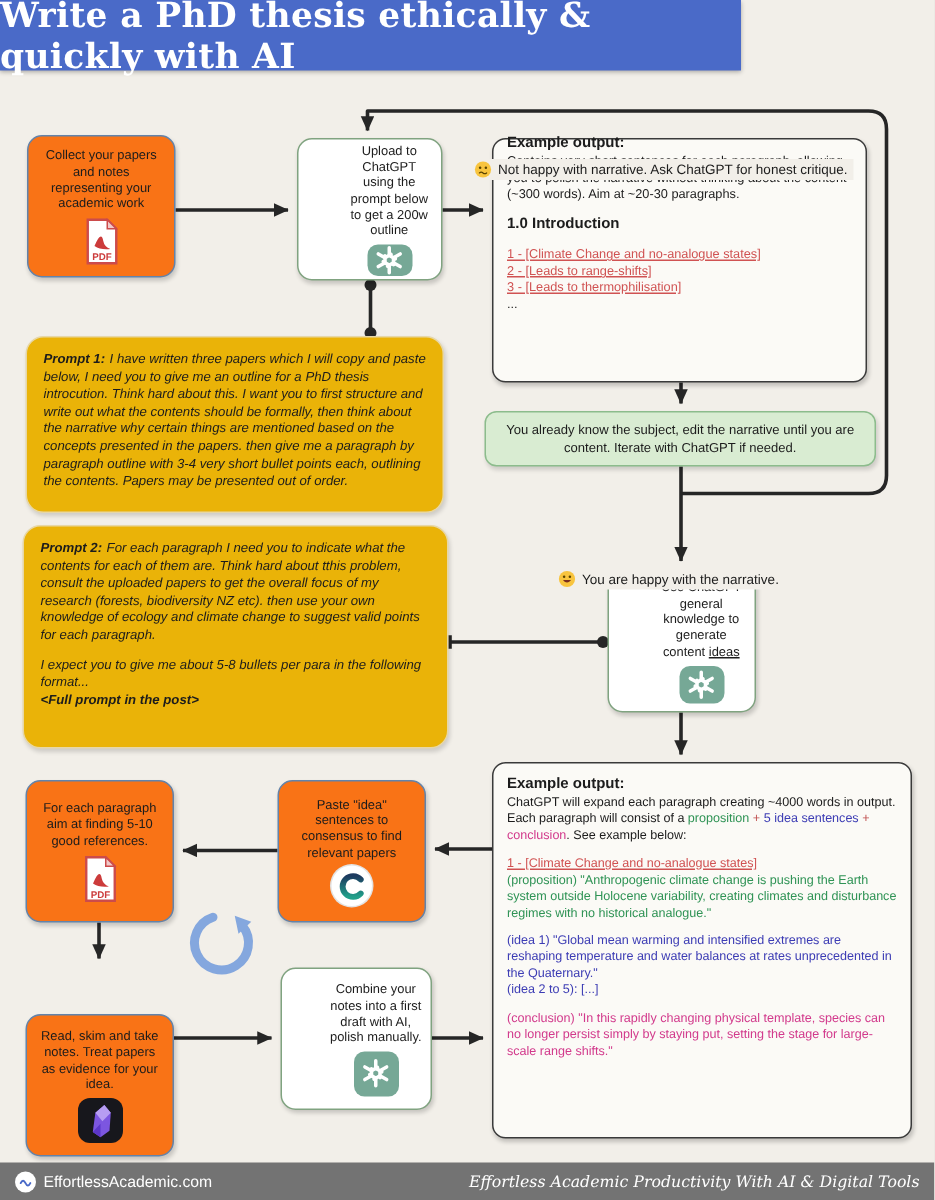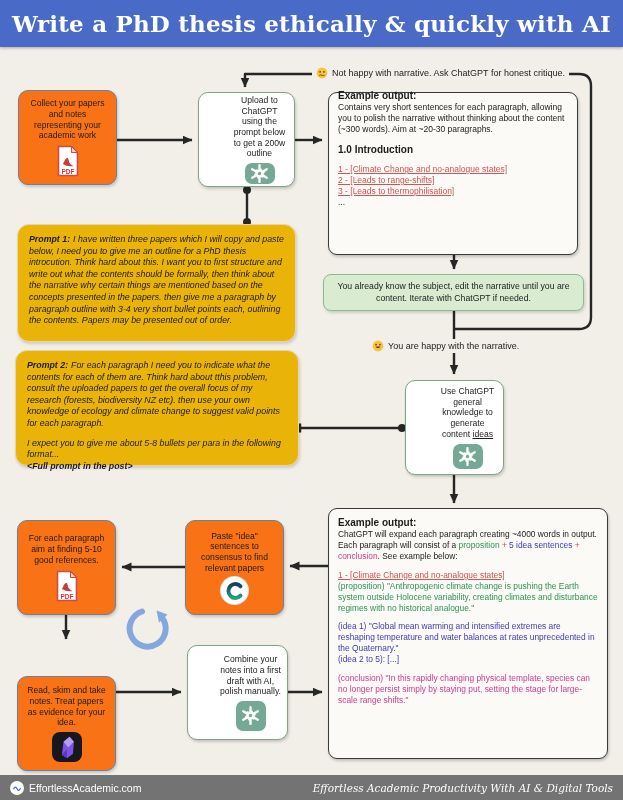--- a/index.html
+++ b/index.html
@@ -1,19 +1,19 @@
 <!DOCTYPE html>
 <html><head>
 <meta charset="utf-8">
 <style>
   html,body{margin:0;padding:0;background:#e8e6e0;}
   .page{position:relative;width:623px;height:800px;background:#f2efe9;overflow:hidden;
         font-family:"Liberation Sans",sans-serif;color:#1c1c1c;}
   
-  .hdr{position:absolute;left:0;top:0;width:623px;height:47px;background:#4a6ac8;
+  .hdr{position:absolute;left:0;top:0;width:494px;height:47px;background:#4a6ac8;
        display:flex;align-items:center;justify-content:center;
        box-shadow:0 1px 3px rgba(0,0,0,.3);z-index:4;}
   .hdr .t{color:#fff;font-family:"DejaVu Serif",serif;font-weight:bold;font-size:23px;letter-spacing:.2px;}
   .ftr{position:absolute;left:0;bottom:0;width:623px;height:25px;background:#737373;
        display:flex;align-items:center;justify-content:space-between;box-sizing:border-box;
        padding:0 10px;z-index:4;}
   .ftr .site{color:#fff;font-size:10.5px;display:flex;align-items:center;gap:5px;}
   .ftr .tag{color:#fff;font-size:10.5px;font-style:italic;font-family:"DejaVu Serif",serif;}
   .logo{width:14px;height:14px;border-radius:50%;background:#fff;display:flex;align-items:center;justify-content:center;}
   
@@ -33,21 +33,21 @@
   .prompt{position:absolute;background:#eab308;border:1px solid #e7d7a6;border-radius:12px;
           box-sizing:border-box;padding:9px 11px;font-style:italic;font-size:8.8px;
           line-height:1.32;z-index:2;box-shadow:1px 2px 3px rgba(0,0,0,.15);}
   .plabel{font-weight:bold;margin-right:3px;}
   .bold{font-weight:bold;}
   .iterate{position:absolute;background:#d9ecd2;border:1.4px solid #8cbc8c;border-radius:8px;
            box-sizing:border-box;display:flex;align-items:center;justify-content:center;
            text-align:center;font-size:8.7px;line-height:1.3;padding:4px 12px;z-index:2;
            box-shadow:1px 2px 3px rgba(0,0,0,.15);}
   .flowlabel{position:absolute;display:flex;align-items:center;gap:4px;background:#f2efe9;
-             padding:1px 4px;font-size:9px;white-space:nowrap;z-index:3;}
+             padding:1px 4px;font-size:9px;white-space:nowrap;z-index:3;margin-top:40px;}
   
   .red{color:#d05252;text-decoration:underline;}
   .grn{color:#2f9355;}
   .blu{color:#3c3cb4;}
   .pnk{color:#d23a8c;}
   .plus{color:#c05050;}
   .u{text-decoration:underline;}
   
   .gpt{width:30px;height:30px;border-radius:7px;background:#76a896;display:flex;
        align-items:center;justify-content:center;}
@@ -155,21 +155,21 @@
       <circle cx="13.2" cy="7.5" r="1.4" fill="#5a4300"></circle>
       <path d="M5.5 11 Q 10 16.8 14.5 11 Z" fill="#7a2e1e"></path>
     </svg>
     <span>You are happy with the narrative.</span>
   </div>
 
   <div class="prompt" style="left:17px;top:224px;width:279px;height:118px;">
     <span class="plabel">Prompt 1:</span><span>I have written three papers which I will copy and paste below, I need you to give me an outline for a PhD thesis introcution. Think hard about this. I want you to first structure and write out what the contents should be formally, then think about the narrative why certain things are mentioned based on the concepts presented in the papers. then give me a paragraph by paragraph outline with 3-4 very short bullet points each, outlining the contents. Papers may be presented out of order.</span>
   </div>
 
-  <div class="prompt" style="left:15px;top:350px;width:284px;height:116px;">
+  <div class="prompt" style="left:15px;top:350px;width:284px;height:149px;">
     <span class="plabel">Prompt 2:</span><span>For each paragraph I need you to indicate what the contents for each of them are. Think hard about tthis problem, consult the uploaded papers to get the overall focus of my research (forests, biodiversity NZ etc). then use your own knowledge of ecology and climate change to suggest valid points for each paragraph.</span>
     <div class="gap"></div>
     <div>I expect you to give me about 5-8 bullets per para in the following format...</div>
     <div class="bold">&lt;Full prompt in the post&gt;</div>
   </div>
 
   <div class="node green" style="left:405px;top:380px;width:99px;height:95px;">
     <div><span>Use ChatGPT general knowledge to generate content </span><span class="u">ideas</span></div>
     <div class="gpt">
       <svg width="21" height="21" viewBox="-13 -13 26 26">

